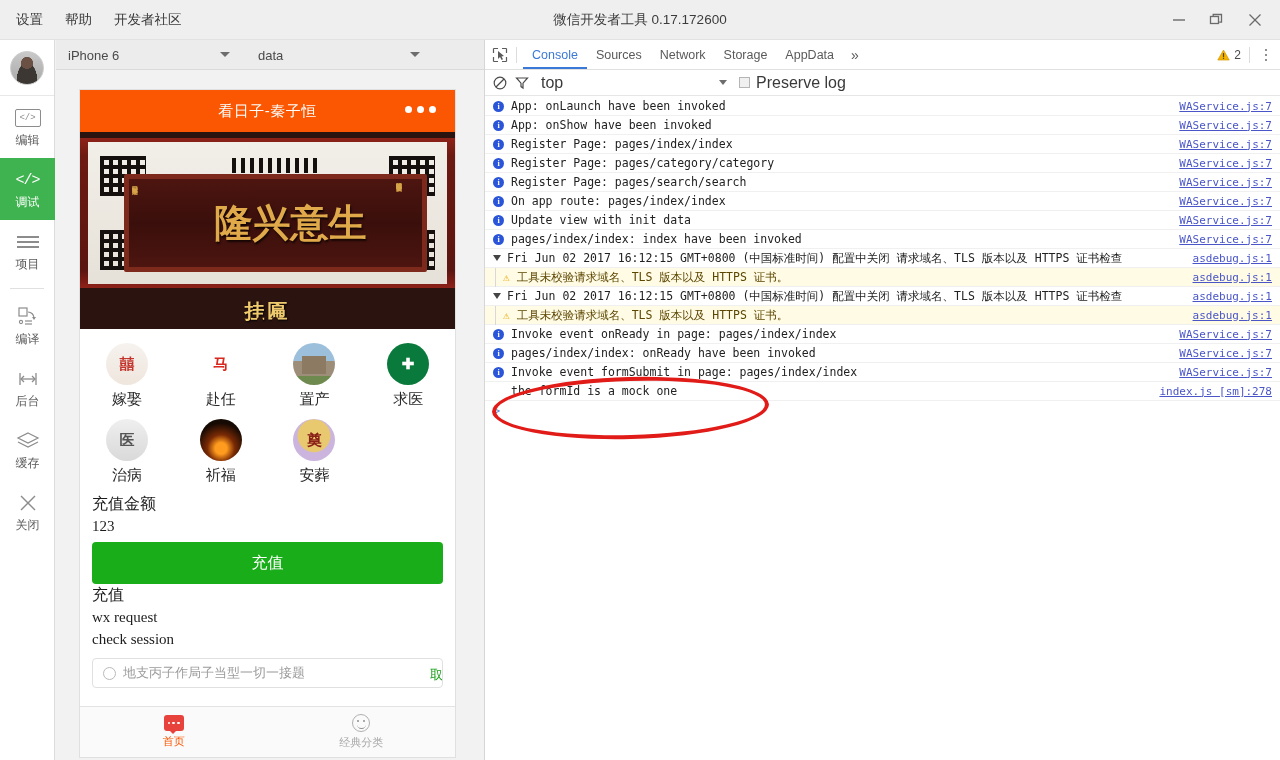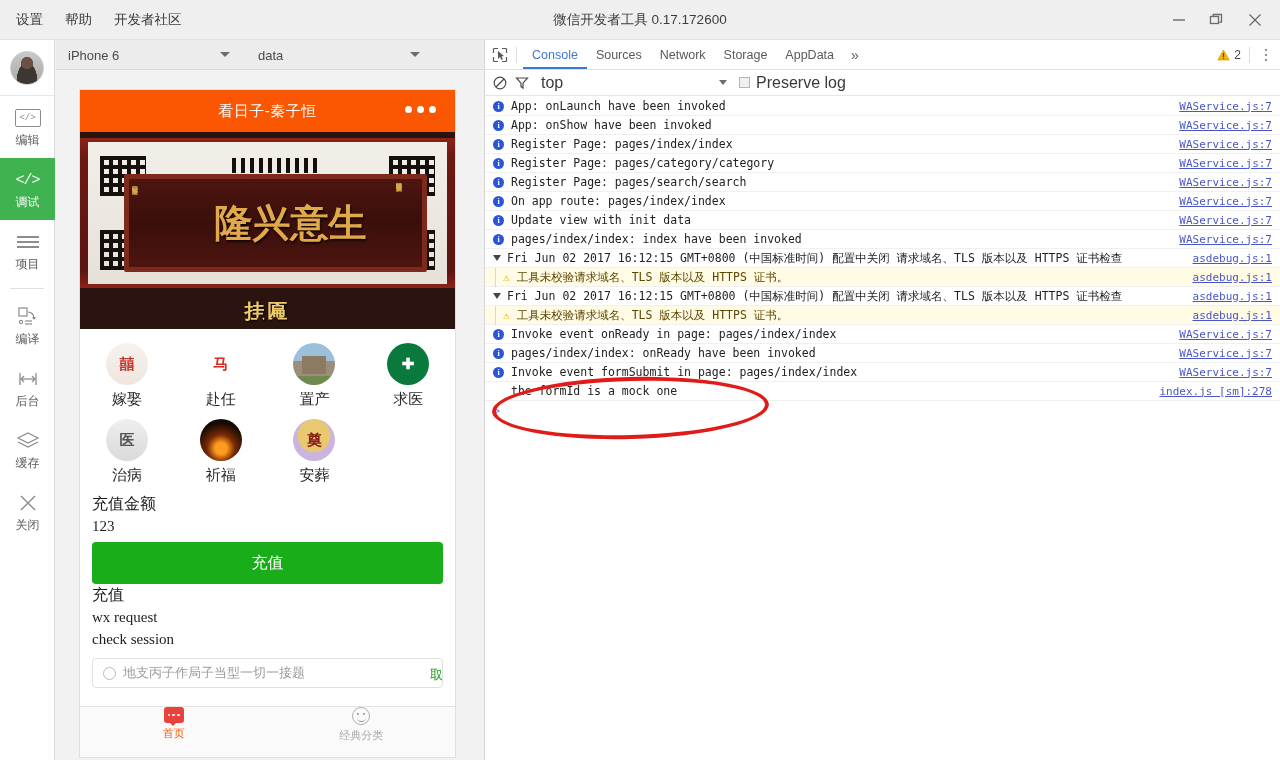--- a/index.html
+++ b/index.html
@@ -180,21 +180,21 @@
     display:flex; align-items:center; padding-left:10px; overflow:hidden;
   }
   .search-circle { width:13px;height:13px;border:1.4px solid #b9b9b9;border-radius:50%; }
   .search-ph { font-size:13px; color:#9b9b9b; margin-left:7px;font-family:Liberation Mono, monospace; }
   .search-cancel { position:absolute; right:-14px; top:7px; font-size:13px; color:#1aa01a; }
 
   .tabbar {
     position:absolute; left:0; bottom:0; width:375px; height:51px;
     background:#fafafa; border-top:1px solid #e3e3e3; display:flex;
   }
-  .tab { flex:1; display:flex; flex-direction:column; align-items:center; gap:3px; cursor:pointer;}
+  .tab { flex:1; display:flex; flex-direction:column; align-items:center; justify-content:center; gap:3px; cursor:pointer;}
   .tab-lbl { font-size:11px; }
   .tab-active .tab-lbl { color:#fb5601; }
   .tab-idle .tab-lbl { color:#a8a8a8; }
   .ic-home { width:20px;height:16px;background:#e8423c;border-radius:3px; position:relative;
              display:flex;align-items:center;justify-content:center;gap:2px;}
   .ic-home i{width:2.6px;height:2.6px;border-radius:50%;background:#fff;display:block;}
   .ic-home:after{content:""; position:absolute; left:5px; bottom:-3px;
                  border-left:4px solid transparent;border-right:4px solid transparent;
                  border-top:4px solid #e8423c;}
   .ic-cat { width:18px;height:18px;border:1.4px solid #b0b0b0;border-radius:50%; position:relative;}

